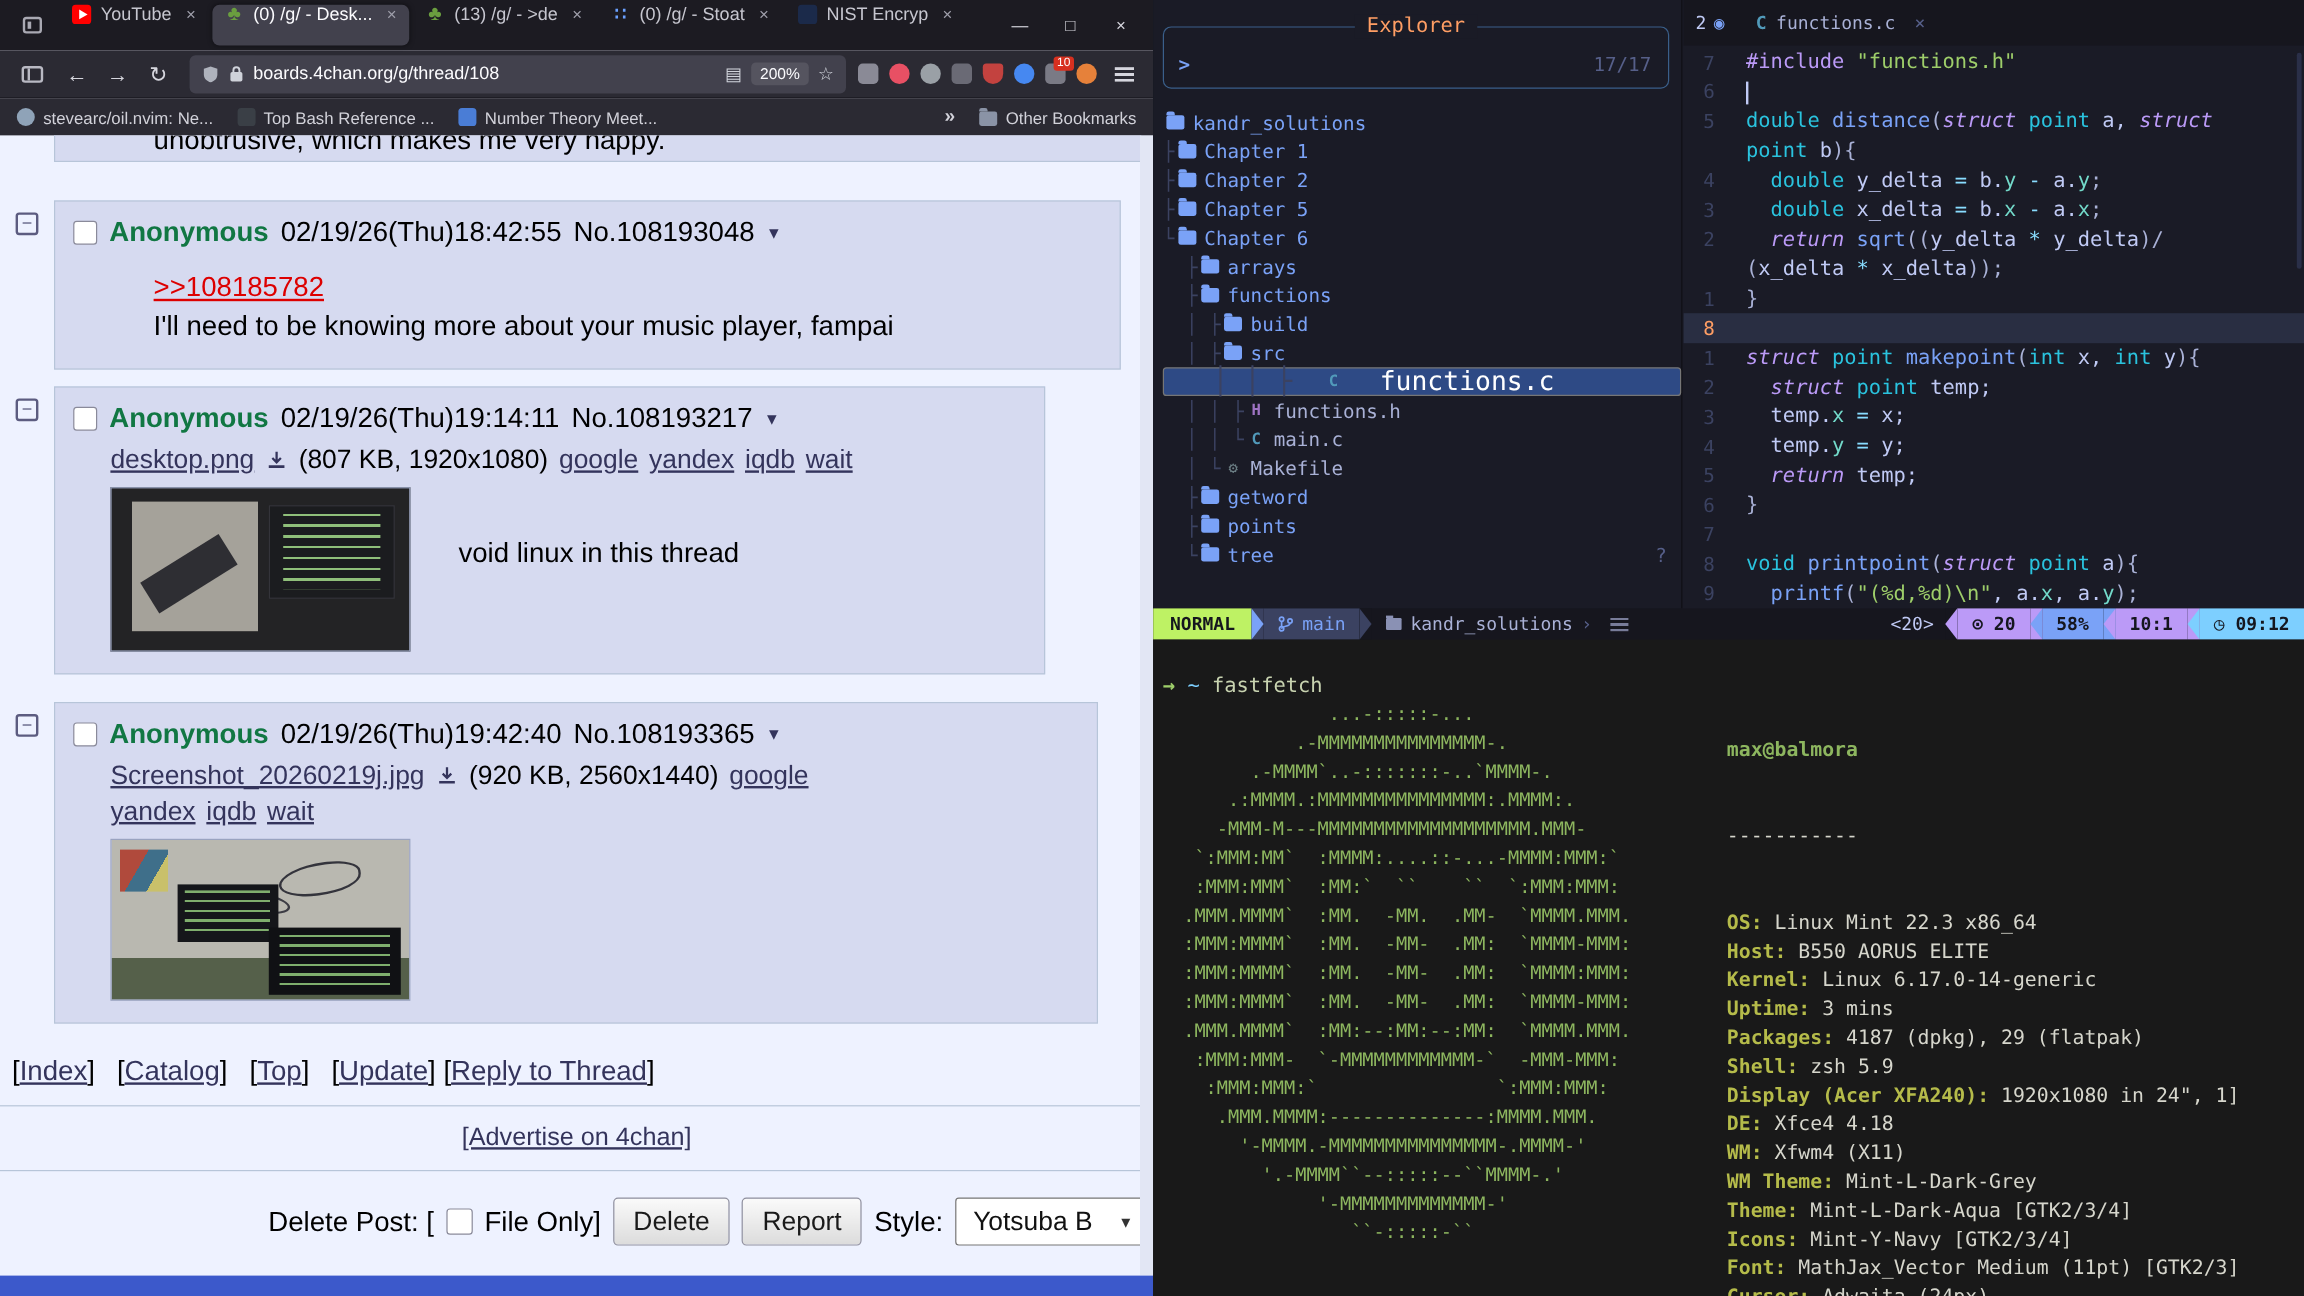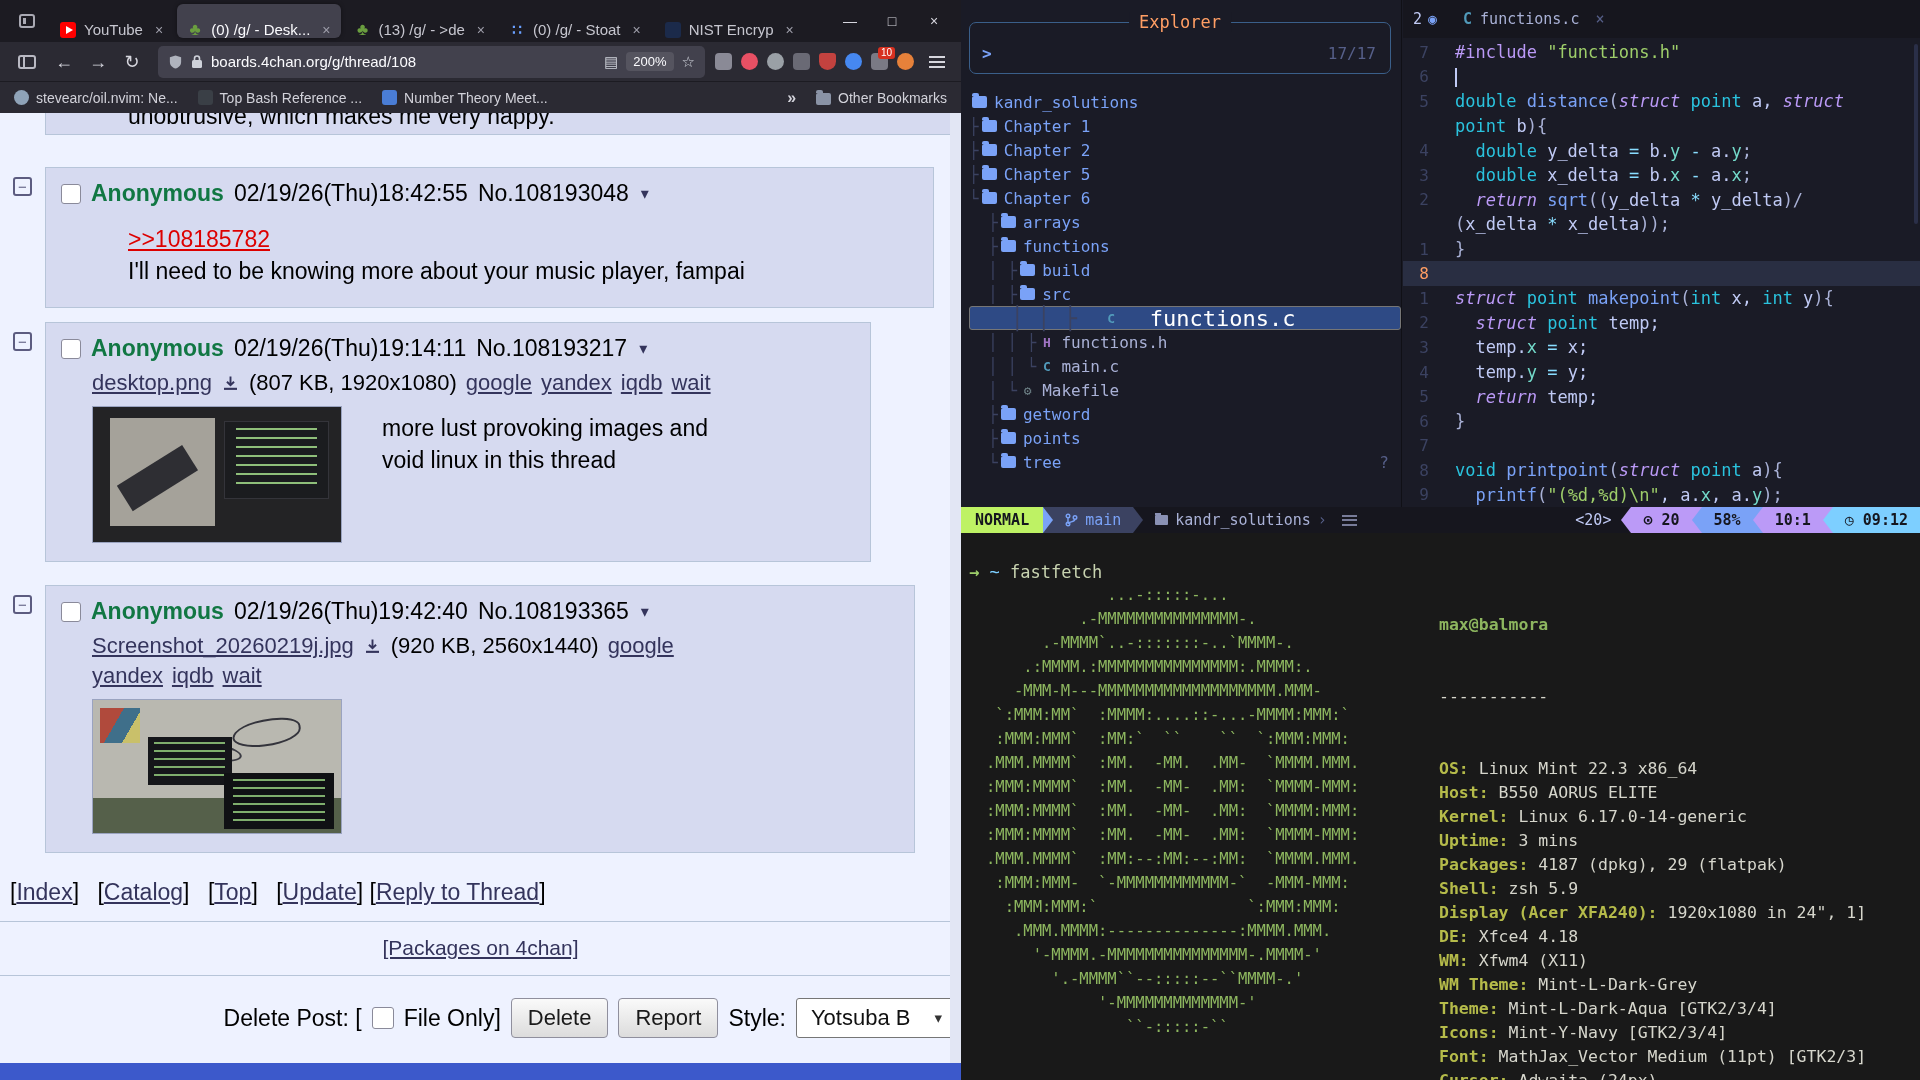--- a/index.html
+++ b/index.html
@@ -6,21 +6,21 @@
 html,body{width:1920px;height:1080px;overflow:hidden}
 body{font-family:"Liberation Sans",sans-serif;background:#000;position:relative}
 
 
 #browser{position:absolute;left:0;top:0;width:961px;height:1080px;background:#eef2ff}
 #titlebar{height:42px;background:#1c1b22;display:flex;align-items:center;padding:0 6px}
 .fxview{width:30px;height:30px;display:flex;align-items:center;justify-content:center;margin:0 6px;border-radius:4px}
 .fxview-ico{width:16px;height:14px;border:2px solid #a9a9b3;border-radius:3px;position:relative}
 .fxview-ico::after{content:"";position:absolute;left:2px;top:2px;width:3px;height:6px;background:#a9a9b3}
 #tabs{display:flex;align-items:center;flex:1;min-width:0}
-.tab{height:34px;border-radius:6px;display:flex;align-items:flex-end;gap:8px;padding:0 10px;color:#c6c6cf;font-size:15px;margin:0 2px;white-space:nowrap}
+.tab{height:34px;border-radius:6px;display:flex;align-items:flex-start;gap:8px;padding:0 10px;color:#c6c6cf;font-size:15px;margin:0 2px;white-space:nowrap}
 .tab.active{background:#42414d;color:#fbfbfe;box-shadow:0 0 4px rgba(0,0,0,.4)}
 .tab-close{color:#9f9fab;font-size:14px;margin-left:4px}
 .fav{width:16px;height:16px;border-radius:3px;flex:none;position:relative;display:flex;align-items:center;justify-content:center}
 .fav.youtube{background:#f00}
 .fav.youtube::after{content:"";border-left:7px solid #fff;border-top:4px solid transparent;border-bottom:4px solid transparent;margin-left:2px}
 .fav.fourchan{background:transparent;color:#6a9e3f;font-size:17px}
 .fav.fourchan::after{content:"♣"}
 .fav.stoat{color:#6aa0ff;font-size:15px;font-weight:bold}
 .fav.stoat::after{content:"∷"}
 .fav.nist{background:#1b2a4a}
@@ -328,21 +328,21 @@
           <a class="flink">yandex</a>
           <a class="flink">iqdb</a>
           <a class="flink">wait</a>
         </div>
         <div class="pbody">
           <div class="thumb thumb-desktop">
             <div class="td-photo"></div>
             <div class="td-term"></div>
           </div>
           <blockquote style="margin-top:6px;margin-left:40px;">
-            <span>more lust provoking images and</span><br>
+            <br>
             <span>void linux in this thread</span>
           </blockquote>
         </div>
       </div>
     </div>
 
     <div class="post-wrap" style="margin-top:23px;">
       <span class="hide-btn">−</span>
       <div class="reply" style="width:870px;">
         <div class="post-header">
@@ -379,21 +379,21 @@
     </div>
 
     <div id="bottomnav">
       <span class="bnav-item"><span class="bk">[</span><a class="bnav-link">Index</a><span class="bk">]</span></span>
       <span class="bnav-item"><span class="bk">[</span><a class="bnav-link">Catalog</a><span class="bk">]</span></span>
       <span class="bnav-item"><span class="bk">[</span><a class="bnav-link">Top</a><span class="bk">]</span></span>
       <span class="bnav-item tight"><span class="bk">[</span><a class="bnav-link">Update</a><span class="bk">]</span></span>
       <span class="bnav-item"><span class="bk">[</span><a class="bnav-link">Reply to Thread</a><span class="bk">]</span></span>
     </div>
     <hr>
-    <div id="adrow"><a>[Packages on 4chan]</a></div>
+    <div id="adrow"><a>[Advertise on 4chan]</a></div>
     <hr>
     <div id="deleteform">
       <span>Delete Post: [</span>
       <span class="formcb"></span>
       <span>File Only]</span>
       <button class="btn4">Delete</button>
       <button class="btn4">Report</button>
       <span>Style:</span>
       <div class="sel">
         <span>Yotsuba B</span>

